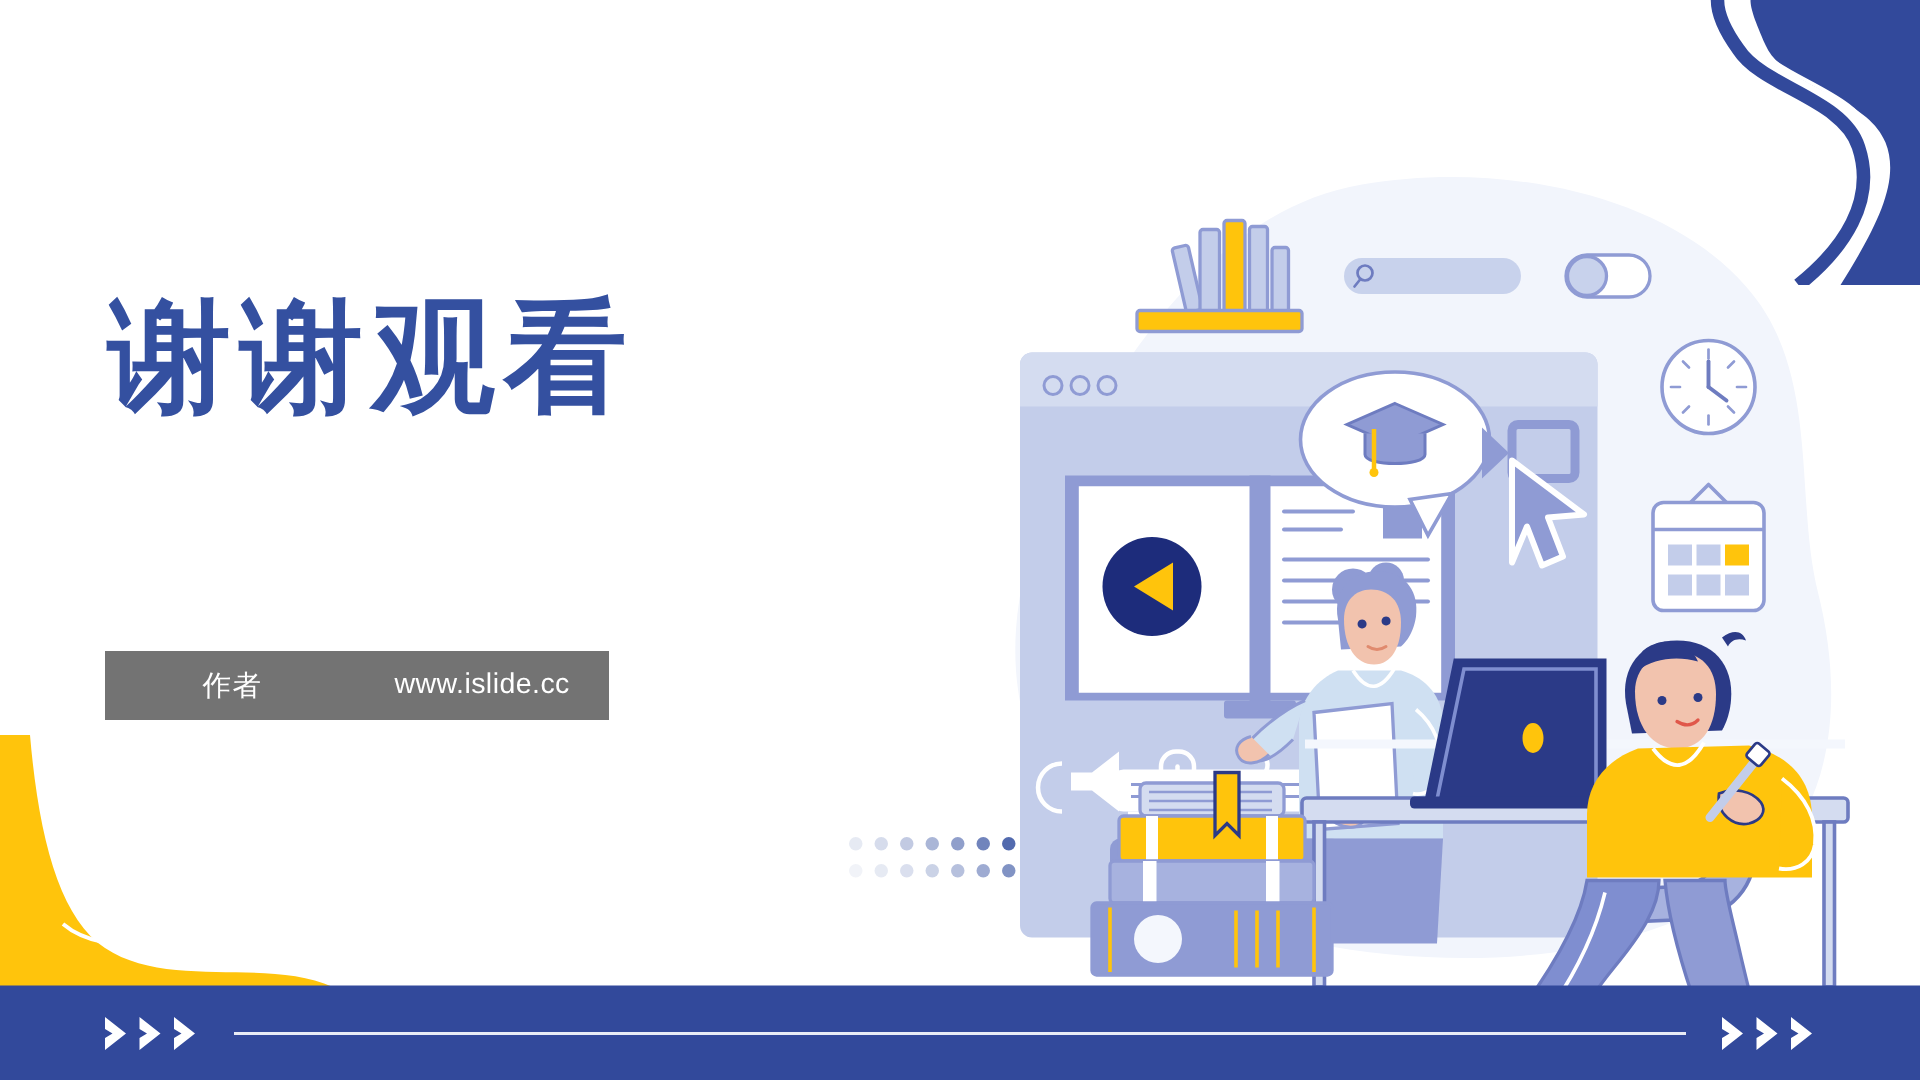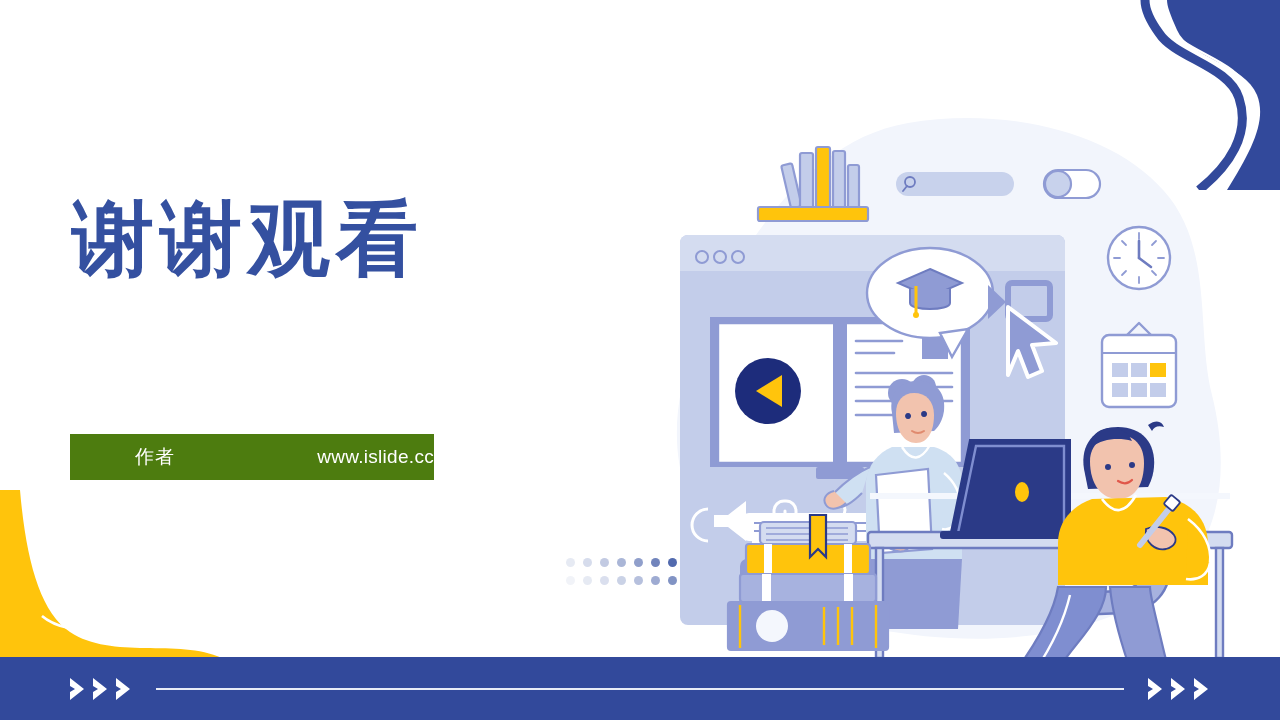--- a/index.html
+++ b/index.html
@@ -16,29 +16,29 @@
 
   
   #title{
     position:absolute;left:72px;top:196px;
     font-size:82px;font-weight:bold;letter-spacing:6px;
     color:#3450A0;line-height:1.05;white-space:nowrap;
   }
 
   
   #author-bar{
-    position:absolute;left:70px;top:434px;width:364px;height:46px;
-    background:#4d7c0f;display:flex;align-items:center;gap:23px;
+    position:absolute;left:70px;top:434px;width:336px;height:46px;
+    background:#737373;display:flex;align-items:center;gap:23px;
   }
   #author-name{
     color:#ffffff;font-size:19px;width:170px;text-align:center;
     letter-spacing:1px;
   }
   #author-site{
-    color:#ffffff;font-size:19px;flex:1;text-align:right;
+    color:#ffffff;font-size:19px;flex:1;text-align:left;
     letter-spacing:.3px;
   }
 
   
   #dot-matrix{position:absolute;left:566px;top:558px;}
   .dot-row{display:flex;gap:8px;margin-bottom:9px;}
   .dot{width:9px;height:9px;border-radius:50%;background:#3450A0;}
 
   
   #illustration{position:absolute;left:640px;top:95px;width:620px;height:575px;}

